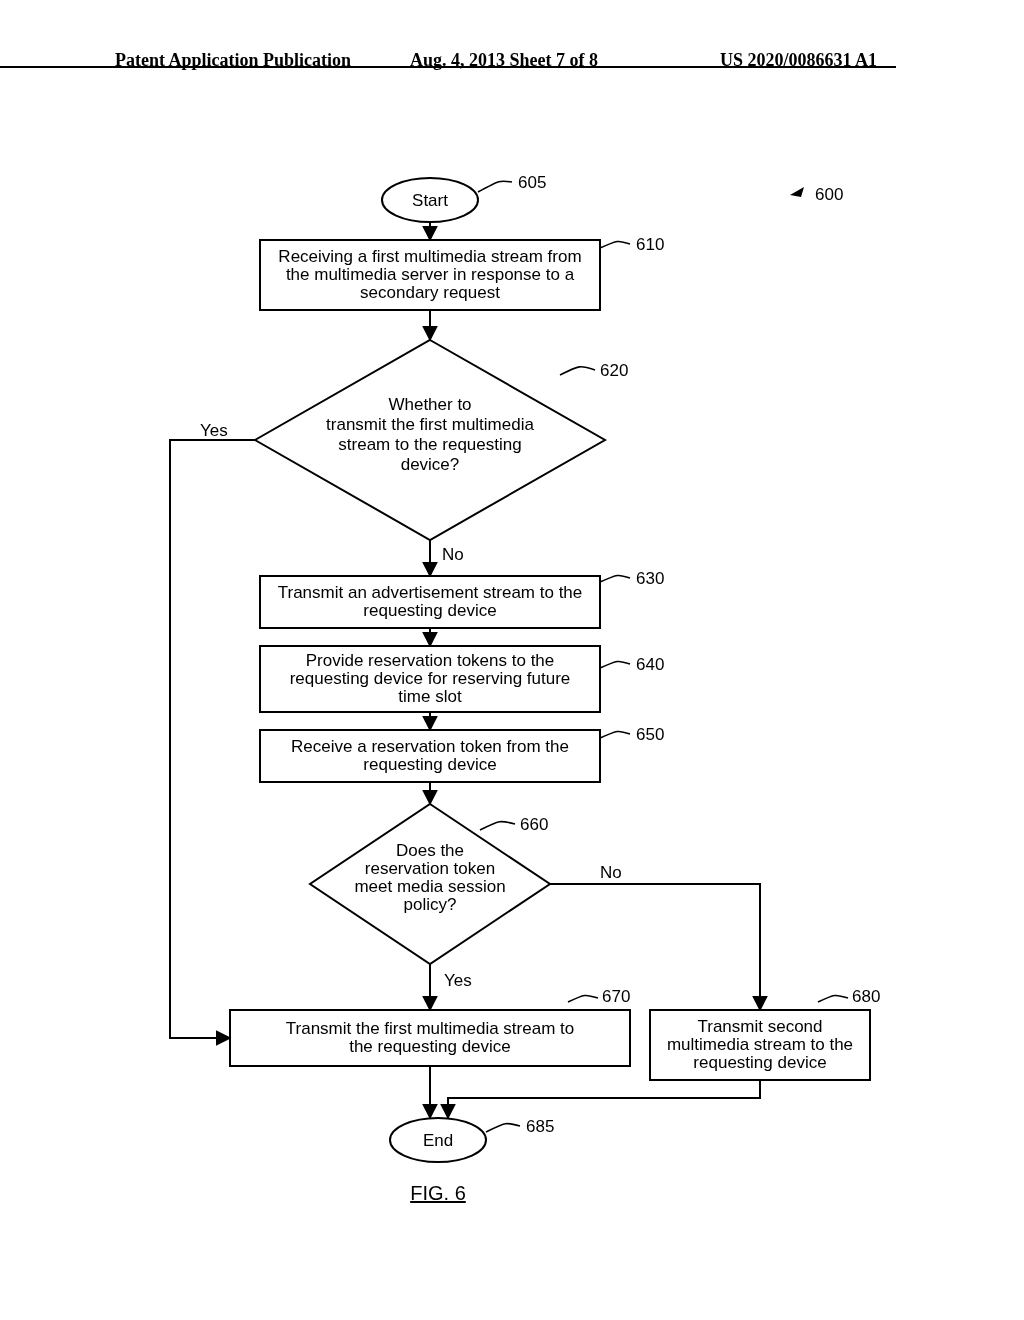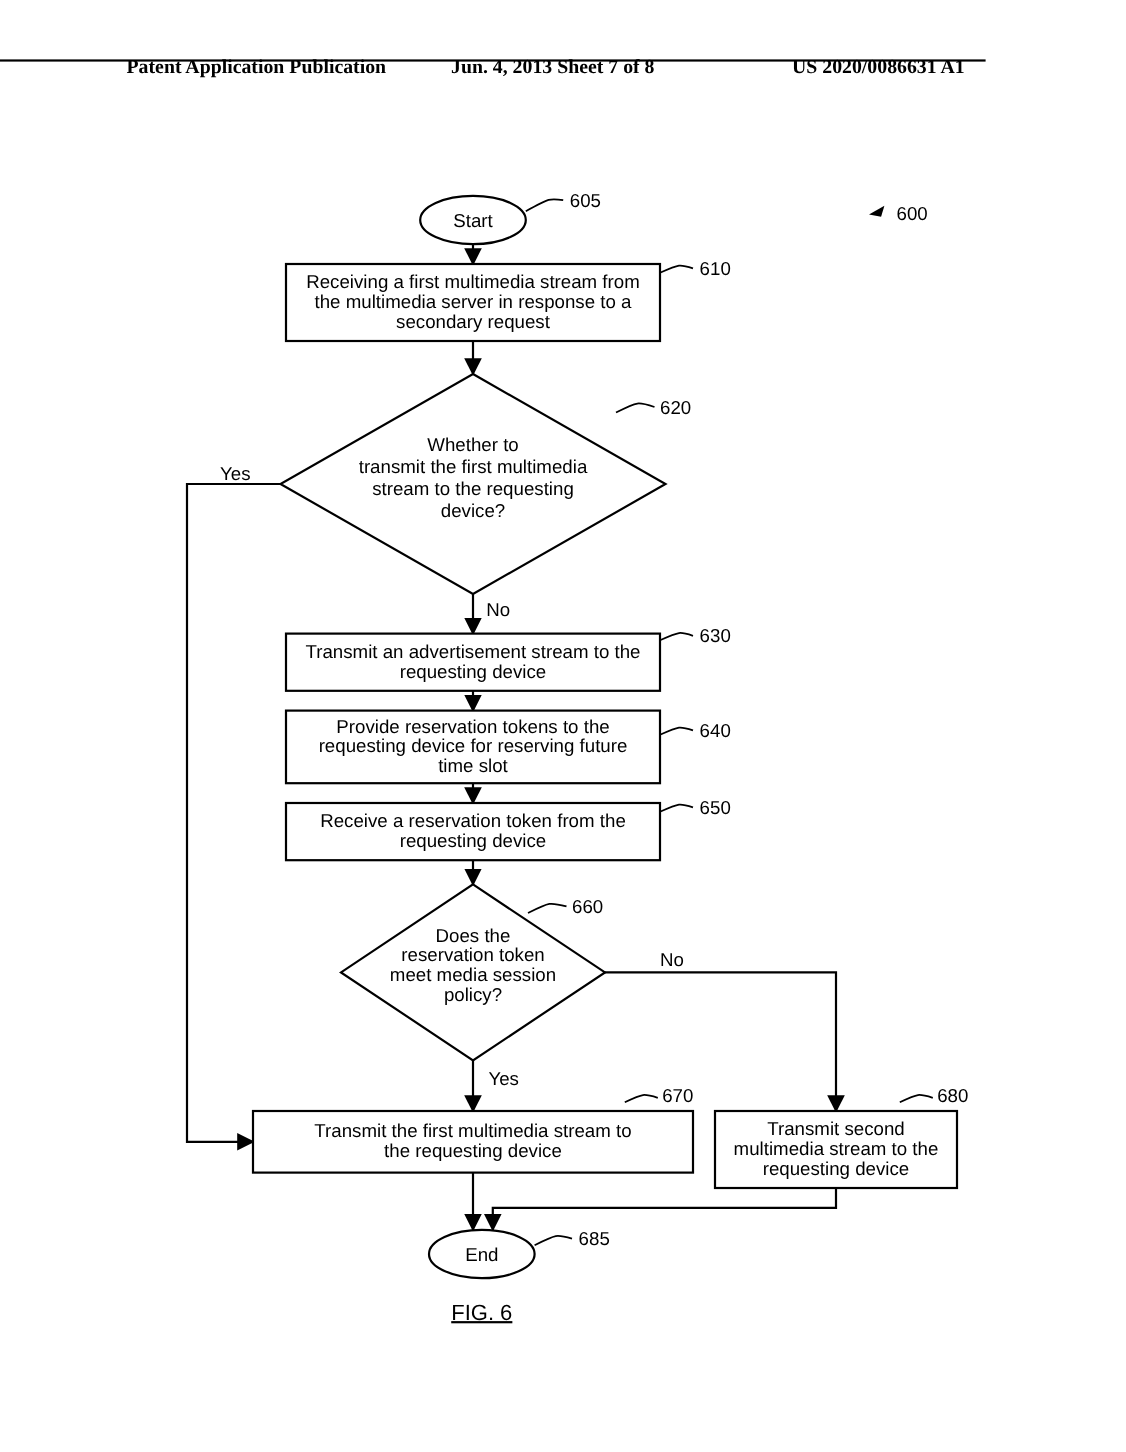--- a/index.html
+++ b/index.html
@@ -12,21 +12,21 @@
     position: relative;
   }
   .header {
     position: absolute;
     top: 50px;
     left: 0;
     width: 896px;
     font-weight: bold;
     font-size: 18px;
     border-bottom: 2px solid #000;
-    padding-bottom: 4px;
+    padding-bottom: 16px;
     font-family: Liberation Serif, serif;
   }
   .hdr-left { position: absolute; left: 115px; }
   .hdr-mid  { position: absolute; left: 410px; }
   .hdr-right{ position: absolute; left: 720px; }
 
   .canvas {
     position: absolute;
     top: 140px;
     left: 0;
@@ -53,21 +53,21 @@
     font-size: 20px;
     text-anchor: middle;
     text-decoration: underline;
   }
 </style>
 </head>
 <body>
 
 <div class="header">
   <span class="hdr-left">Patent Application Publication</span>
-  <span class="hdr-mid">Jun. 4, 2013  Sheet 7 of 8</span>
+  <span class="hdr-mid">Aug. 4, 2013  Sheet 7 of 8</span>
   <span class="hdr-right">US 2020/0086631 A1</span>
 </div>
 
 <div class="canvas">
 <svg viewBox="0 0 1024 1100">
   <defs>
     <marker id="arrow" viewBox="0 0 10 10" refX="9" refY="5" markerWidth="8" markerHeight="8" orient="auto-start-reverse">
       <path d="M 0 0 L 10 5 L 0 10 z" fill="#000"></path>
     </marker>
   </defs>

